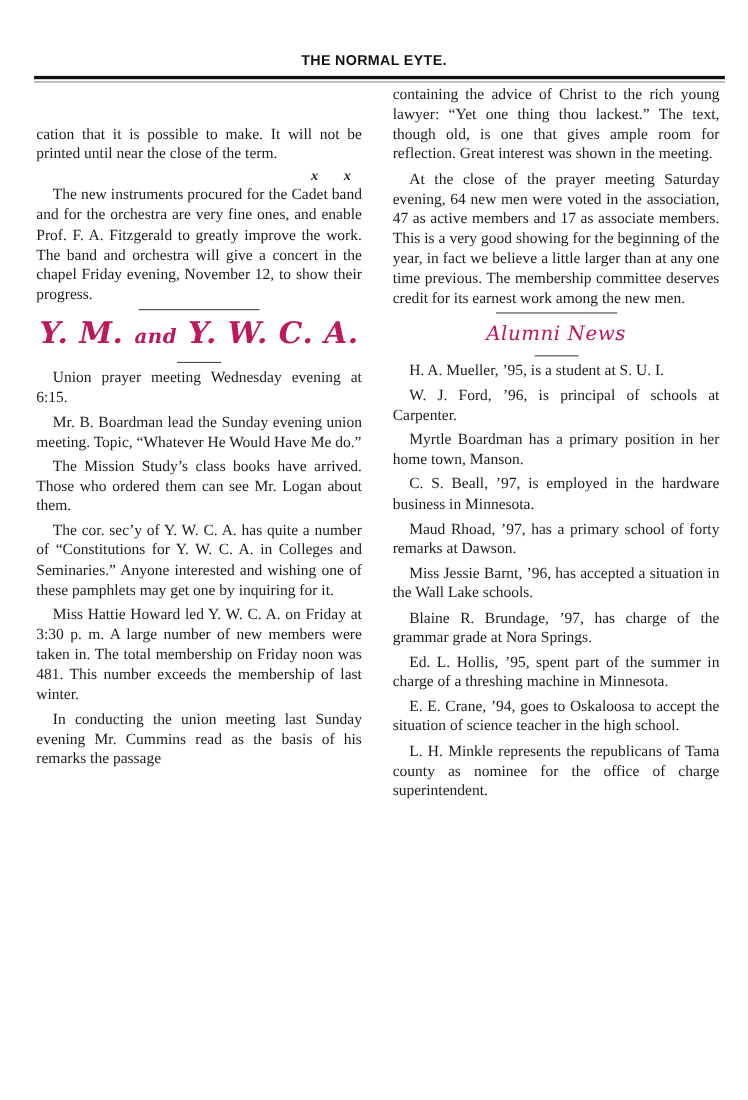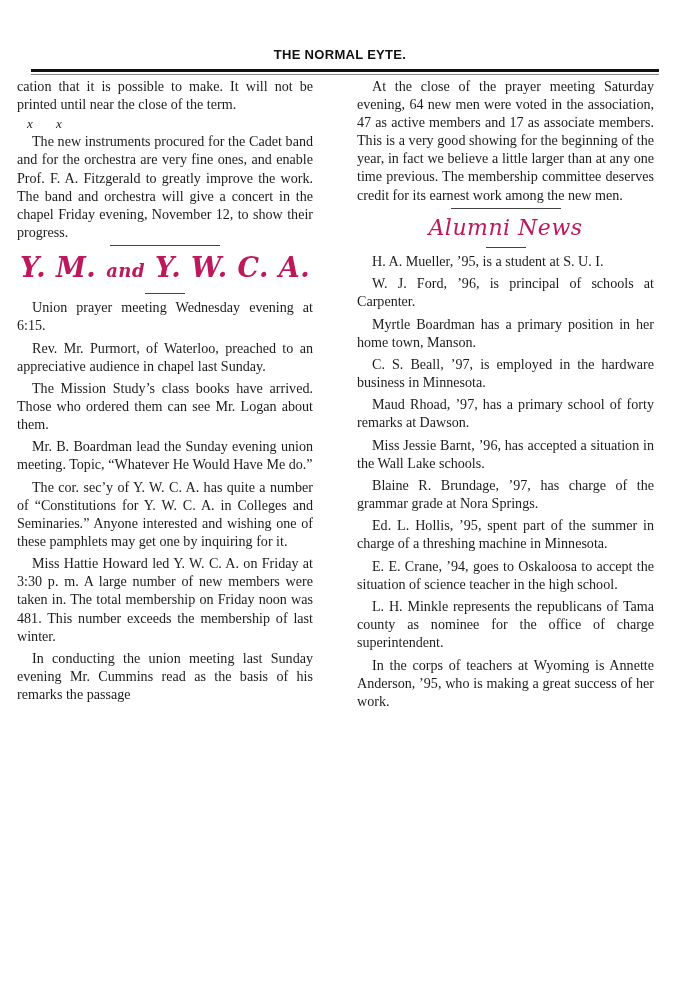--- a/index.html
+++ b/index.html
@@ -50,31 +50,31 @@
     }
     .col {
       position: absolute;
       top: 77px;
       width: 296px;
       font-size: 14.1px;
       line-height: 18.1px;
       text-align: justify;
       color: #1c1c1c;
     }
-    .col-left { left: 17px; }
+    .col-left { left: 33px; margin-top: 36px; }
     .col-right { left: 357px; width: 297px; }
     .col p {
       margin: 0 0 4.2px 0;
       text-indent: 15px;
       hyphens: manual;
     }
     .col p.cont { text-indent: 0; }
     .dingbat {
-      text-align: left;
-      font-weight: normal;
+      text-align: right;
+      font-weight: bold;
       font-style: italic;
       font-size: 13px;
       letter-spacing: 10px;
       margin: 1px 0 1px 0;
       line-height: 14px;
       padding-left: 10px;
     }
     .rule-short {
       height: 1px;
       background: #444;
@@ -92,21 +92,21 @@
       letter-spacing: 0.5px;
     }
     .section-heading.ymca {
       font-size: 27px;
       line-height: 36px;
     }
     .section-heading.ymca .small {
       font-size: 18px;
     }
     .section-heading.alumni {
-      font-size: 22px;
+      font-size: 18px;
       line-height: 30px;
       font-weight: normal;
     }
   </style>
 </head>
 <body>
 
 <div class="page">
 
   <div class="running-head">THE NORMAL EYTE.</div>
@@ -120,41 +120,40 @@
 
     <div class="rule-short rule-w110"></div>
     <div class="section-heading ymca">
       <span>Y. M.</span>
       <span class="small">and</span>
       <span>Y. W. C. A.</span>
     </div>
     <div class="rule-short rule-w40"></div>
 
     <p>Union prayer meeting Wednesday evening at 6:15.</p>
-    <p>Rev. Mr. Purmort, of Waterloo, preached to an appreciative audience in chapel last Sunday.</p>
+    <p>Mr. B. Boardman lead the Sunday evening union meeting. Topic, “Whatever He Would Have Me do.”</p>
     <p>The Mission Study’s class books have arrived. Those who ordered them can see Mr. Logan about them.</p>
-    <p>Mr. B. Boardman lead the Sunday evening union meeting. Topic, “Whatever He Would Have Me do.”</p>
     <p>The cor. sec’y of Y. W. C. A. has quite a number of “Constitutions for Y. W. C. A. in Colleges and Seminaries.” Anyone interested and wishing one of these pamphlets may get one by inquiring for it.</p>
     <p>Miss Hattie Howard led Y. W. C. A. on Friday at 3:30 p. m. A large number of new members were taken in. The total membership on Friday noon was 481. This number exceeds the membership of last winter.</p>
     <p>In conducting the union meeting last Sunday evening Mr. Cummins read as the basis of his remarks the passage</p>
   </div>
 
   <div class="col col-right">
+    <p class="cont">containing the advice of Christ to the rich young lawyer: “Yet one thing thou lackest.” The text, though old, is one that gives ample room for reflection. Great interest was shown in the meeting.</p>
     <p>At the close of the prayer meeting Saturday evening, 64 new men were voted in the association, 47 as active members and 17 as associate members. This is a very good showing for the beginning of the year, in fact we believe a little larger than at any one time previous. The membership committee deserves credit for its earnest work among the new men.</p>
 
     <div class="rule-short rule-w110"></div>
     <div class="section-heading alumni">Alumni News</div>
     <div class="rule-short rule-w40"></div>
 
     <p>H. A. Mueller, ’95, is a student at S. U. I.</p>
     <p>W. J. Ford, ’96, is principal of schools at Carpenter.</p>
     <p>Myrtle Boardman has a primary position in her home town, Manson.</p>
     <p>C. S. Beall, ’97, is employed in the hardware business in Minnesota.</p>
     <p>Maud Rhoad, ’97, has a primary school of forty remarks at Dawson.</p>
     <p>Miss Jessie Barnt, ’96, has accepted a situation in the Wall Lake schools.</p>
     <p>Blaine R. Brundage, ’97, has charge of the grammar grade at Nora Springs.</p>
     <p>Ed. L. Hollis, ’95, spent part of the summer in charge of a threshing machine in Minnesota.</p>
     <p>E. E. Crane, ’94, goes to Oskaloosa to accept the situation of science teacher in the high school.</p>
     <p>L. H. Minkle represents the republicans of Tama county as nominee for the office of charge superintendent.</p>
-    <p>In the corps of teachers at Wyoming is Annette Anderson, ’95, who is making a great success of her work.</p>
   </div>
 
 </div>
 
 </body></html>

